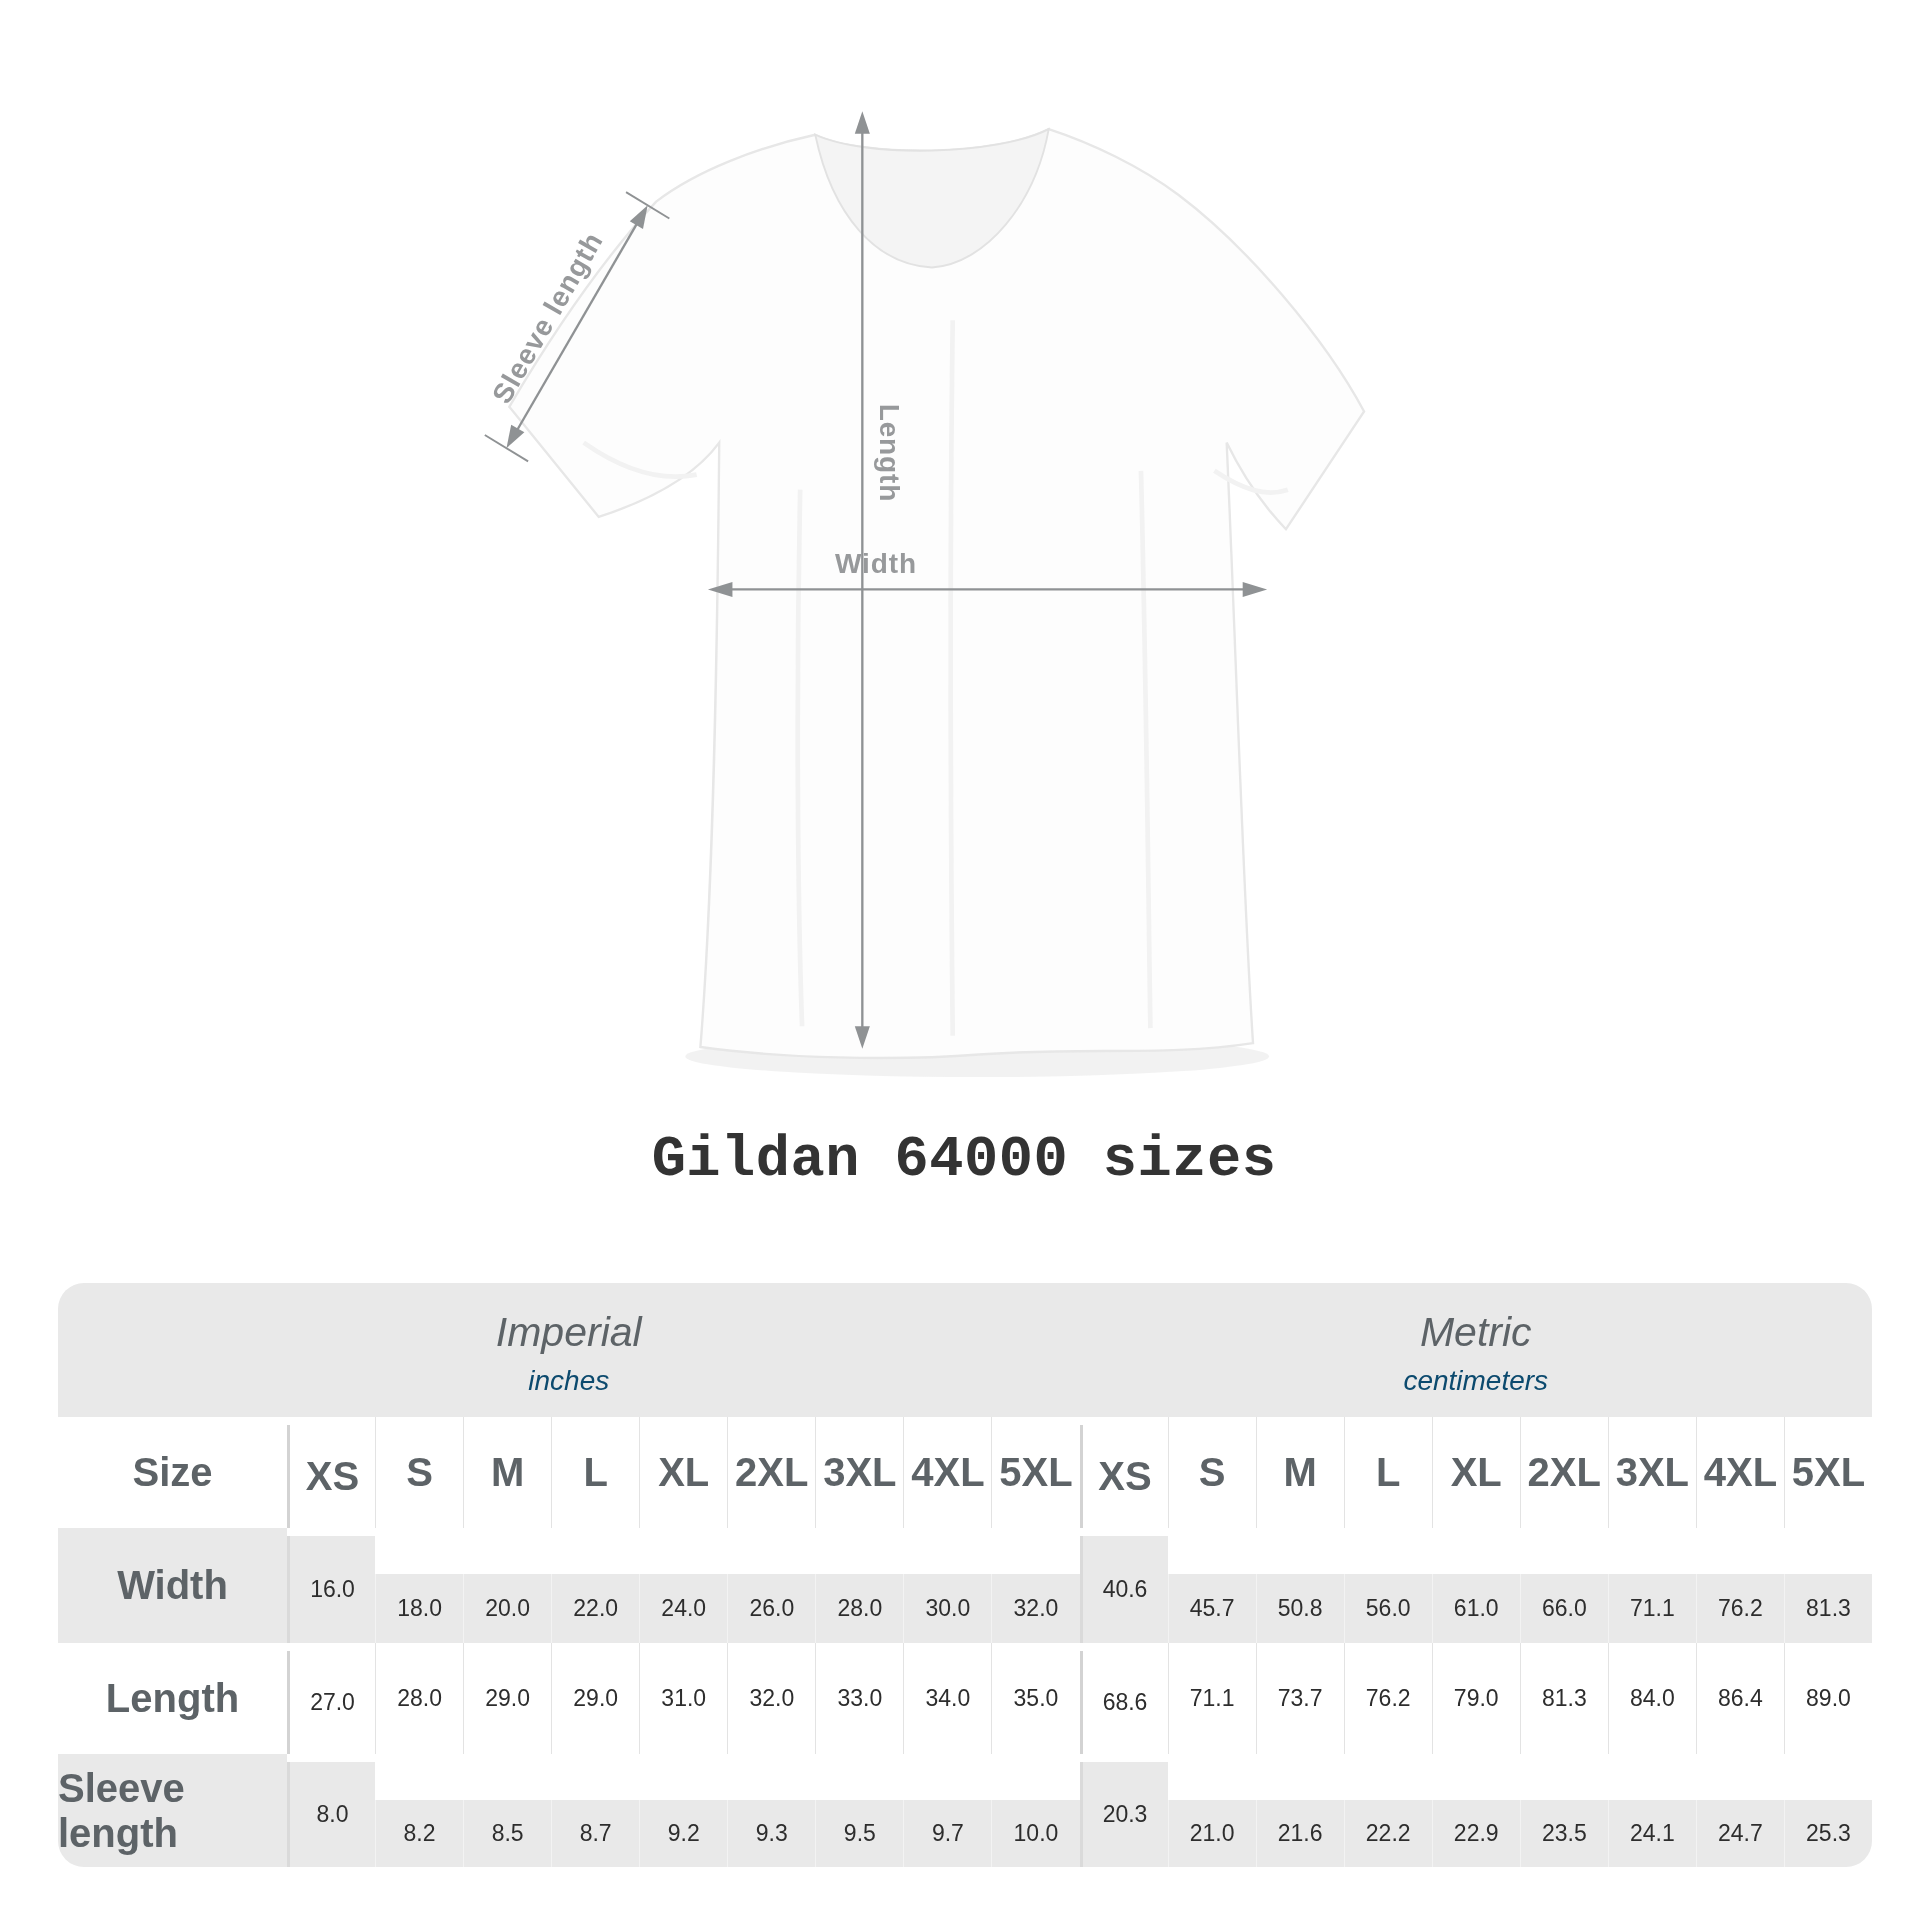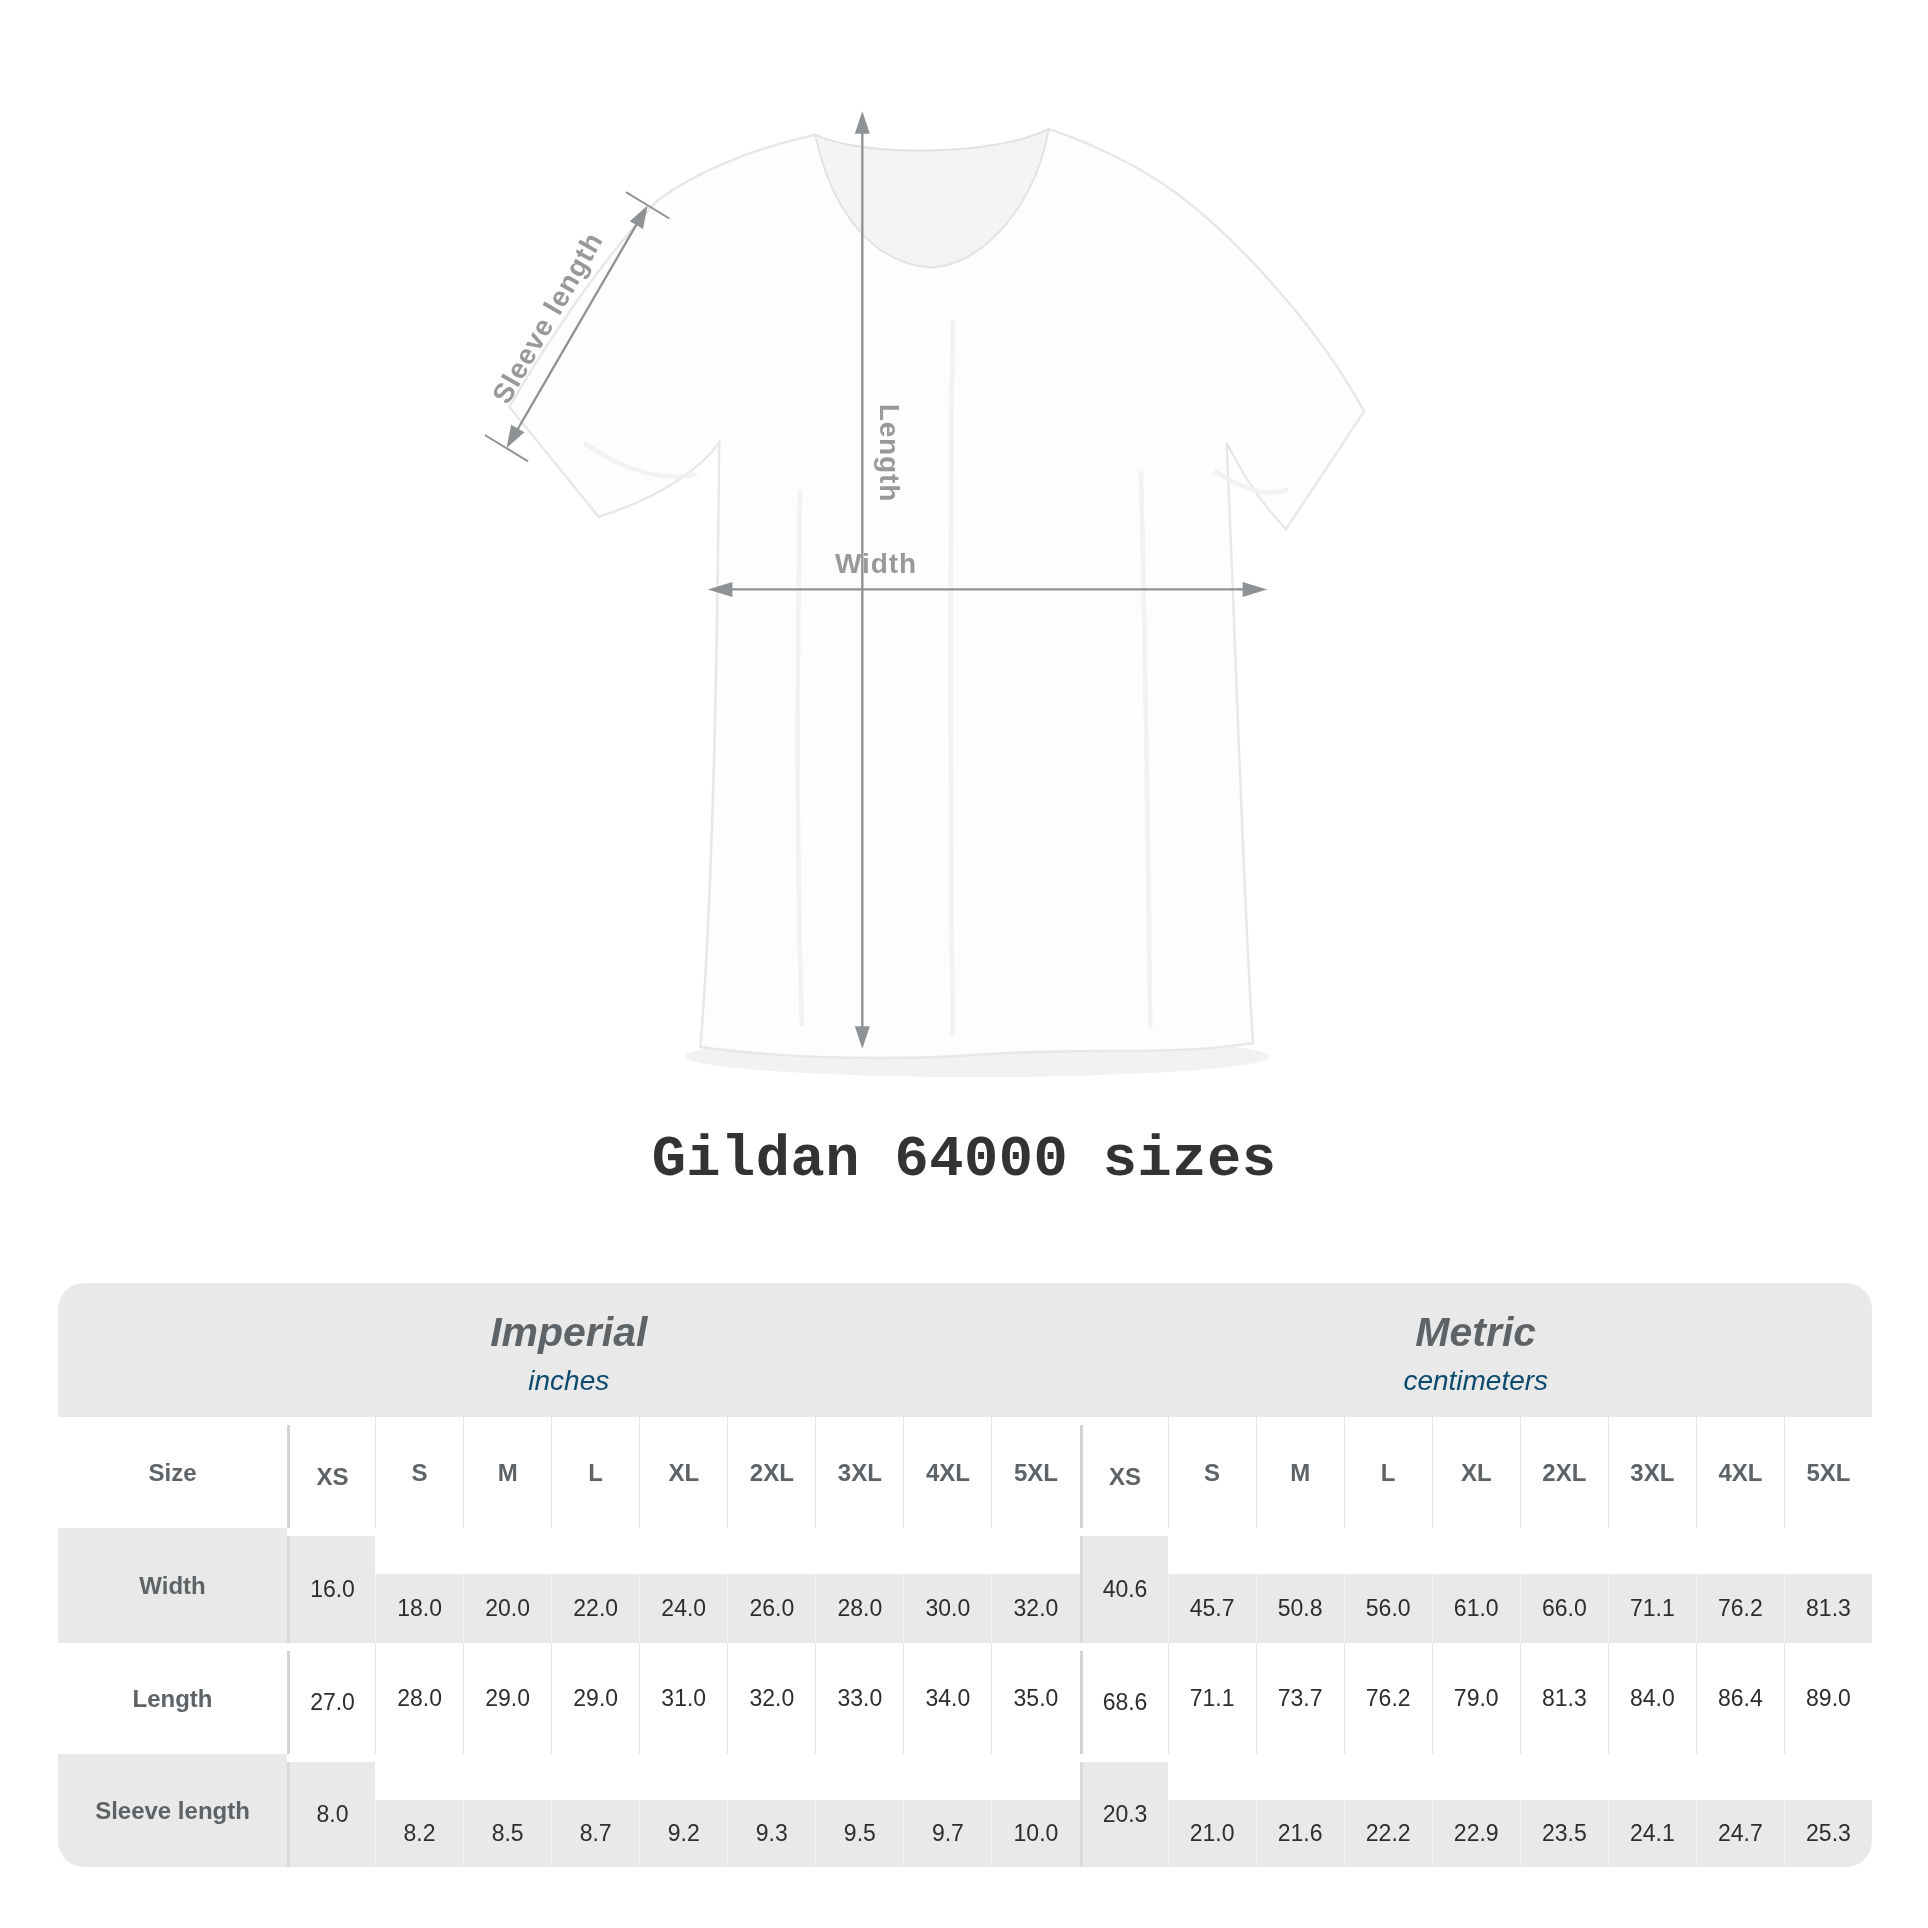--- a/index.html
+++ b/index.html
@@ -32,24 +32,24 @@
     display:grid;grid-template-columns:229px repeat(18,1fr);
     grid-template-rows:134px 111px 115px 111px 113px;
     background:#ffffff;border-radius:26px;overflow:hidden;
   }
   .band{
     grid-row:1;background:#e9e9e9;display:flex;flex-direction:column;
     align-items:center;justify-content:center;padding-top:5.6px;box-sizing:border-box;
   }
   .band-imp{grid-column:1 / span 10;}
   .band-met{grid-column:11 / span 9;}
-  .band-title{font-size:41px;font-weight:bold;font-style:italic;color:#5d6367;}
+  .band-title{font-size:41px;font-weight:normal;font-style:italic;color:#5d6367;}
   .band-sub{font-size:28px;font-style:italic;color:#0c4a6e;margin-top:9.4px;}
   .cell{display:flex;align-items:center;justify-content:center;box-sizing:border-box;}
-  .head{font-weight:bold;color:#5d6367;font-size:24px;}
+  .head{font-weight:bold;color:#5d6367;font-size:40px;}
   .val{color:#2d2d2d;font-size:23px;}
   .g{background:#e9e9e9;}
   .bt{border-left:1.9px solid #e3e3e3;}
   .bT{border-left:3.8px solid #d3d3d3;margin-top:8px;}
   .g.bt{border-left-color:#f3f3f3;margin-top:46px;}
   .g.bT{border-left-color:#dadada;}
 </style>
 </head>
 <body>
 

